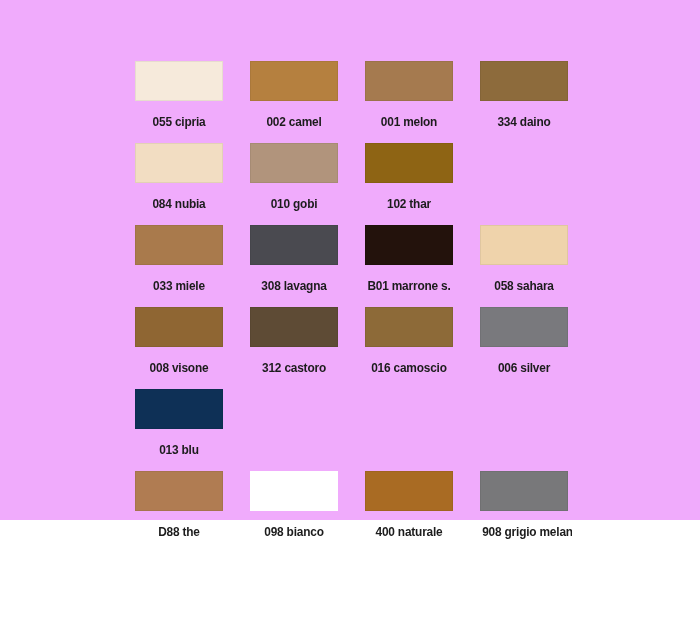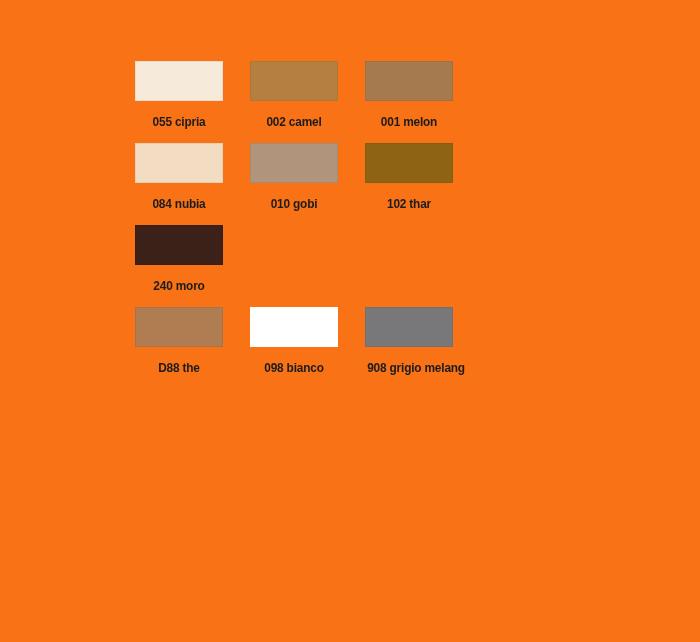--- a/index.html
+++ b/index.html
@@ -10,22 +10,22 @@
   }
   body {
     width: 700px;
     height: 642px;
     overflow: hidden;
     font-family: "Liberation Sans", "DejaVu Sans", sans-serif;
   }
   #swatch-chart {
     position: relative;
     width: 700px;
-    height: 642px;
-    background: #f97316;
+    height: 520px;
+    background: #f0abfc;
   }
   .chart-inner {
     position: absolute;
     left: 135px;
     top: 61px;
     width: 437px;
     height: 500px;
     overflow: hidden;
   }
   .swatch-row {
@@ -74,49 +74,93 @@
           <div class="swatch-label">055 cipria</div>
         </div>
         <div class="swatch-cell">
           <div class="swatch-chip" style="background: rgb(181, 128, 63);"></div>
           <div class="swatch-label">002 camel</div>
         </div>
         <div class="swatch-cell">
           <div class="swatch-chip" style="background: rgb(165, 122, 79);"></div>
           <div class="swatch-label">001 melon</div>
         </div>
+        <div class="swatch-cell">
+          <div class="swatch-chip" style="background: rgb(141, 107, 60);"></div>
+          <div class="swatch-label">334 daino</div>
+        </div>
       </div>
       <div class="swatch-row">
         <div class="swatch-cell">
           <div class="swatch-chip" style="background: rgb(242, 221, 194);"></div>
           <div class="swatch-label">084 nubia</div>
         </div>
         <div class="swatch-cell">
           <div class="swatch-chip" style="background: rgb(177, 148, 124);"></div>
           <div class="swatch-label">010 gobi</div>
         </div>
         <div class="swatch-cell">
           <div class="swatch-chip" style="background: rgb(142, 100, 20);"></div>
           <div class="swatch-label">102 thar</div>
         </div>
       </div>
       <div class="swatch-row">
         <div class="swatch-cell">
-          <div class="swatch-chip" style="background: rgb(59, 33, 24);"></div>
-          <div class="swatch-label">240 moro</div>
+          <div class="swatch-chip" style="background: rgb(169, 122, 76);"></div>
+          <div class="swatch-label">033 miele</div>
+        </div>
+        <div class="swatch-cell">
+          <div class="swatch-chip" style="background: rgb(74, 74, 80);"></div>
+          <div class="swatch-label">308 lavagna</div>
+        </div>
+        <div class="swatch-cell">
+          <div class="swatch-chip" style="background: rgb(35, 18, 12);"></div>
+          <div class="swatch-label">B01 marrone s.</div>
+        </div>
+        <div class="swatch-cell">
+          <div class="swatch-chip" style="background: rgb(239, 211, 171);"></div>
+          <div class="swatch-label">058 sahara</div>
+        </div>
+      </div>
+      <div class="swatch-row">
+        <div class="swatch-cell">
+          <div class="swatch-chip" style="background: rgb(143, 102, 51);"></div>
+          <div class="swatch-label">008 visone</div>
+        </div>
+        <div class="swatch-cell">
+          <div class="swatch-chip" style="background: rgb(94, 75, 53);"></div>
+          <div class="swatch-label">312 castoro</div>
+        </div>
+        <div class="swatch-cell">
+          <div class="swatch-chip" style="background: rgb(141, 106, 56);"></div>
+          <div class="swatch-label">016 camoscio</div>
+        </div>
+        <div class="swatch-cell">
+          <div class="swatch-chip" style="background: rgb(121, 121, 125);"></div>
+          <div class="swatch-label">006 silver</div>
+        </div>
+      </div>
+      <div class="swatch-row">
+        <div class="swatch-cell">
+          <div class="swatch-chip" style="background: rgb(14, 48, 86);"></div>
+          <div class="swatch-label">013 blu</div>
         </div>
       </div>
       <div class="swatch-row">
         <div class="swatch-cell">
           <div class="swatch-chip" style="background: rgb(176, 124, 82);"></div>
           <div class="swatch-label">D88 the</div>
         </div>
         <div class="swatch-cell">
           <div class="swatch-chip is-white" style="background: rgb(255, 255, 255);"></div>
           <div class="swatch-label">098 bianco</div>
         </div>
         <div class="swatch-cell">
+          <div class="swatch-chip" style="background: rgb(169, 107, 35);"></div>
+          <div class="swatch-label">400 naturale</div>
+        </div>
+        <div class="swatch-cell">
           <div class="swatch-chip" style="background: rgb(120, 120, 122);"></div>
           <div class="swatch-label">908 grigio melang</div>
         </div>
       </div>
     </div>
 </div>
 
 </body></html>

